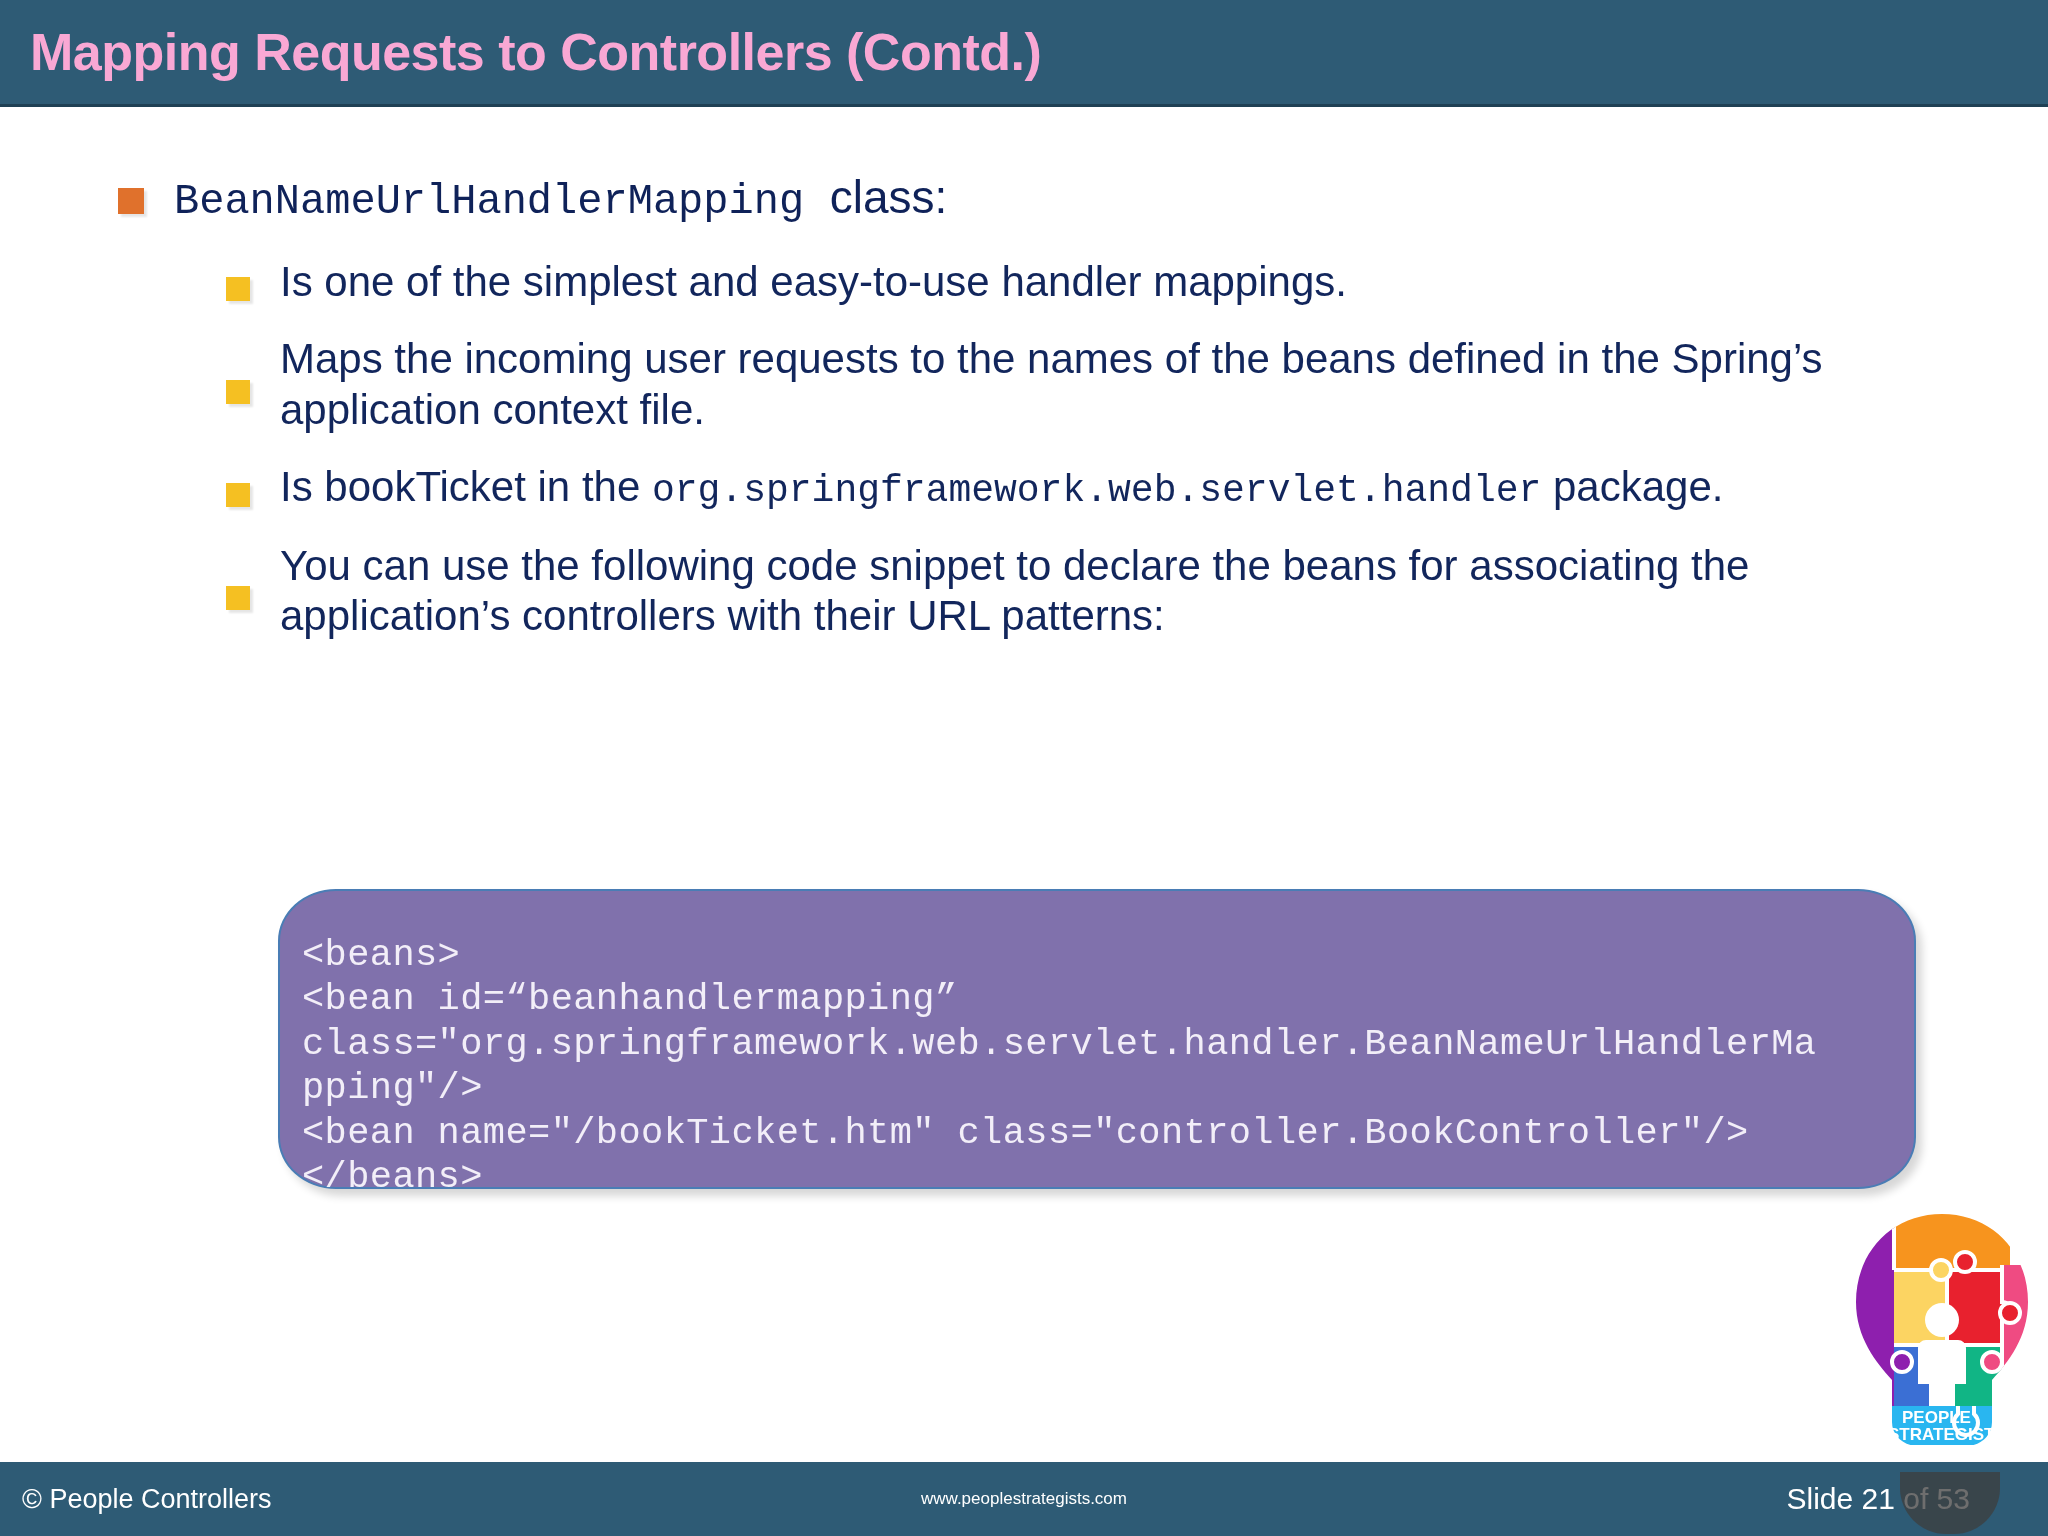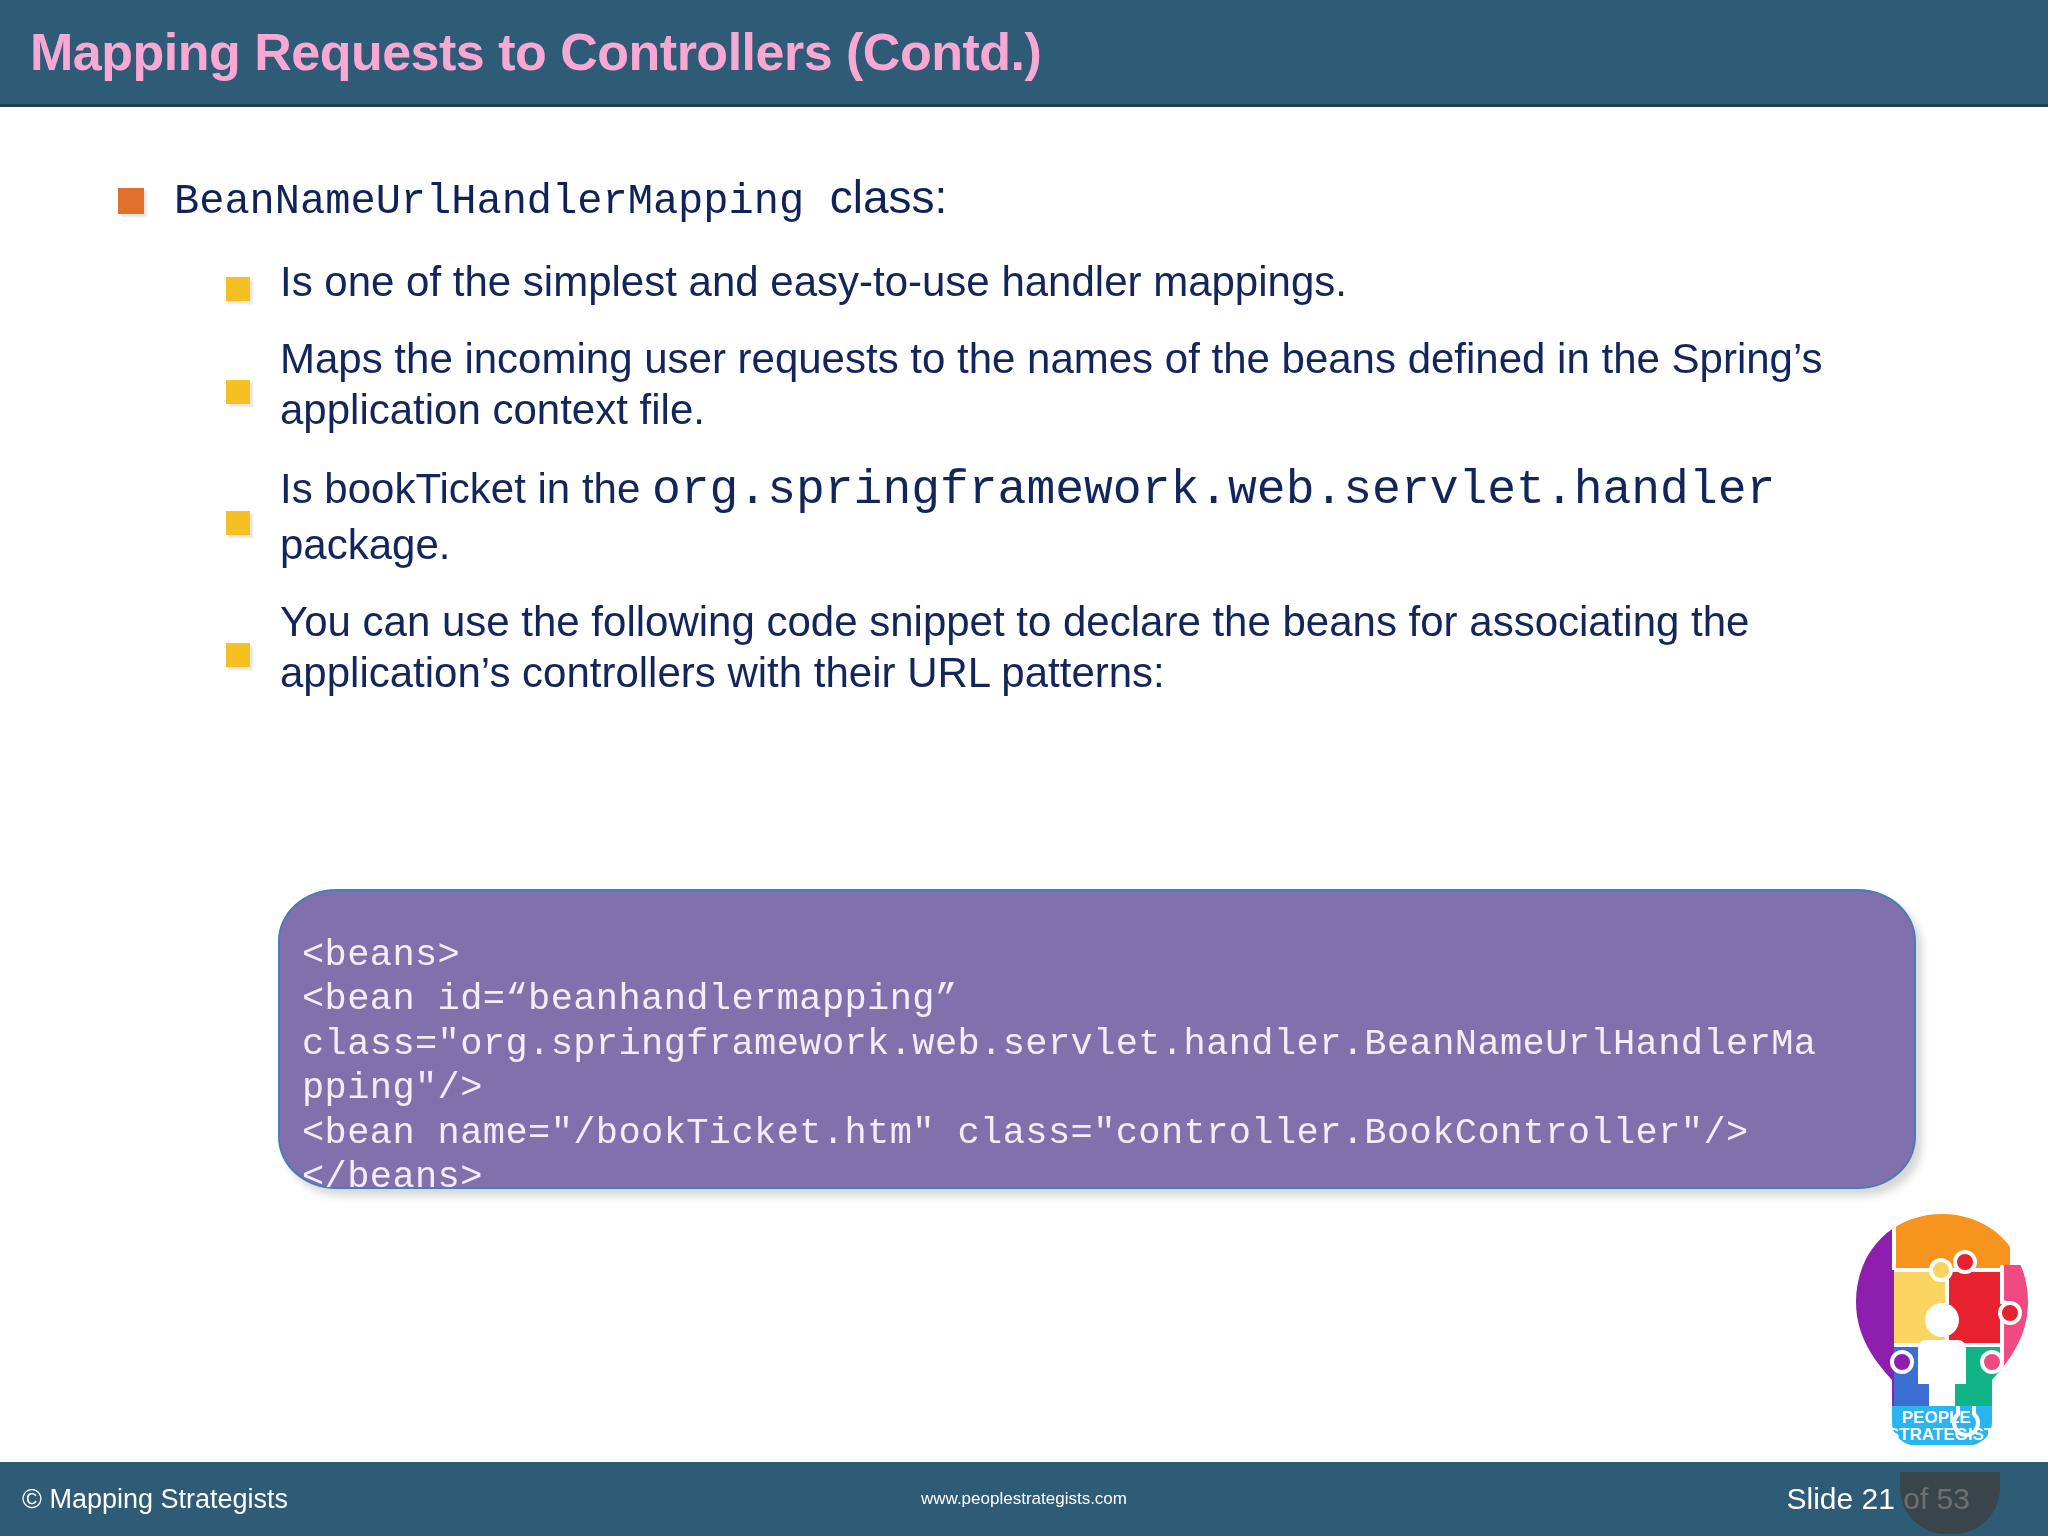--- a/index.html
+++ b/index.html
@@ -99,21 +99,21 @@
     align-items: center;
     margin-bottom: 27px;
   }
   .l2-text {
     color: #12265c;
     font-size: 42px;
     line-height: 1.20;
     max-width: 1660px;
   }
   .l2-text .mono {
-    font-size: 48px;
+    font-size: 38px;
     color: #12265c;
   }
 
   
   .code-block {
     position: absolute;
     left: 278px;
     top: 782px;
     width: 1638px;
     height: 300px;
@@ -286,17 +286,17 @@
     <path d="M40 196 h100 v16 c0 14 -12 24 -26 24 h-48 c-14 0 -26 -10 -26 -24 z" fill="#29b6f0"></path>
     <g fill="none" stroke="#ffffff" stroke-width="4">
       <path d="M106 196 v8 a12 12 0 1 0 16 0 v-8"></path>
     </g>
     <text x="50" y="213" fill="#ffffff" font-family="Liberation Sans, sans-serif" font-size="17" font-weight="bold">PEOPLE</text>
     <text x="36" y="230" fill="#ffffff" font-family="Liberation Sans, sans-serif" font-size="17" font-weight="bold">STRATEGISTS</text>
   </svg>
 </div>
 
 <div class="footer">
-  <div class="f-left">© Mapping Strategists</div>
+  <div class="f-left">© People Controllers</div>
   <div class="f-center">www.peoplestrategists.com</div>
   <div class="f-right">Slide 21 of 53</div>
 </div>
 <div class="footer-shadow"></div>
 
 </body></html>

